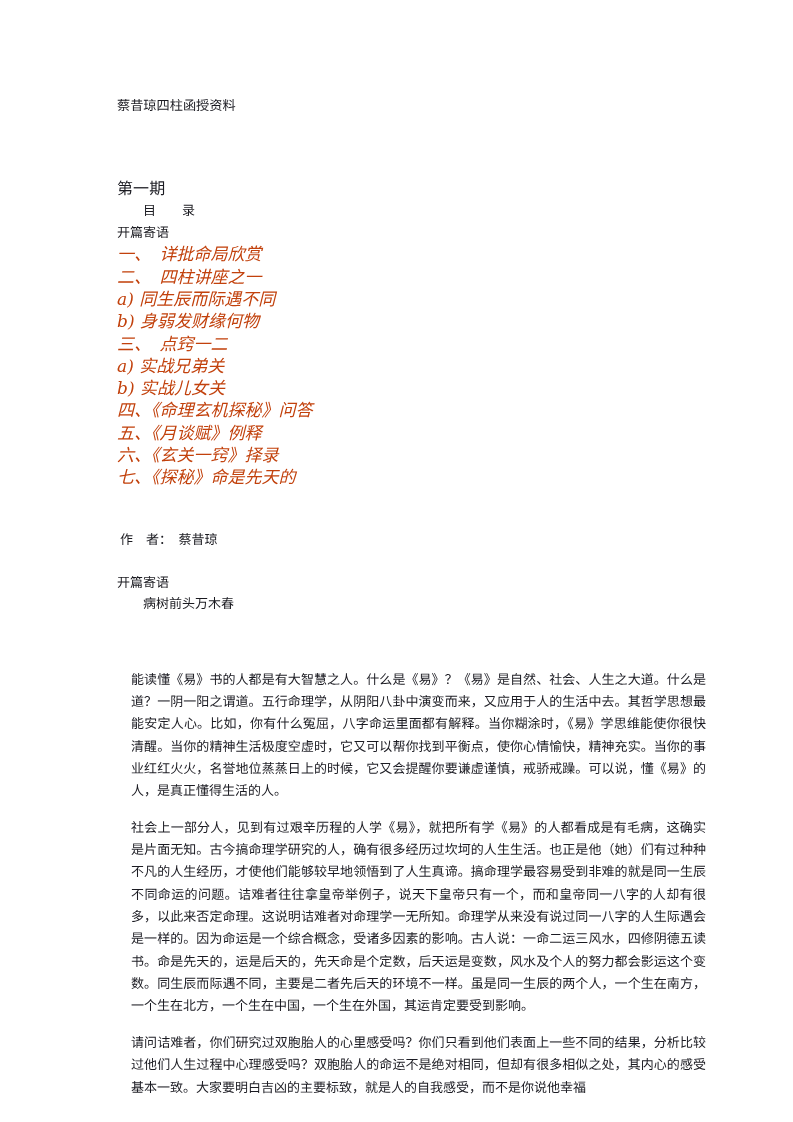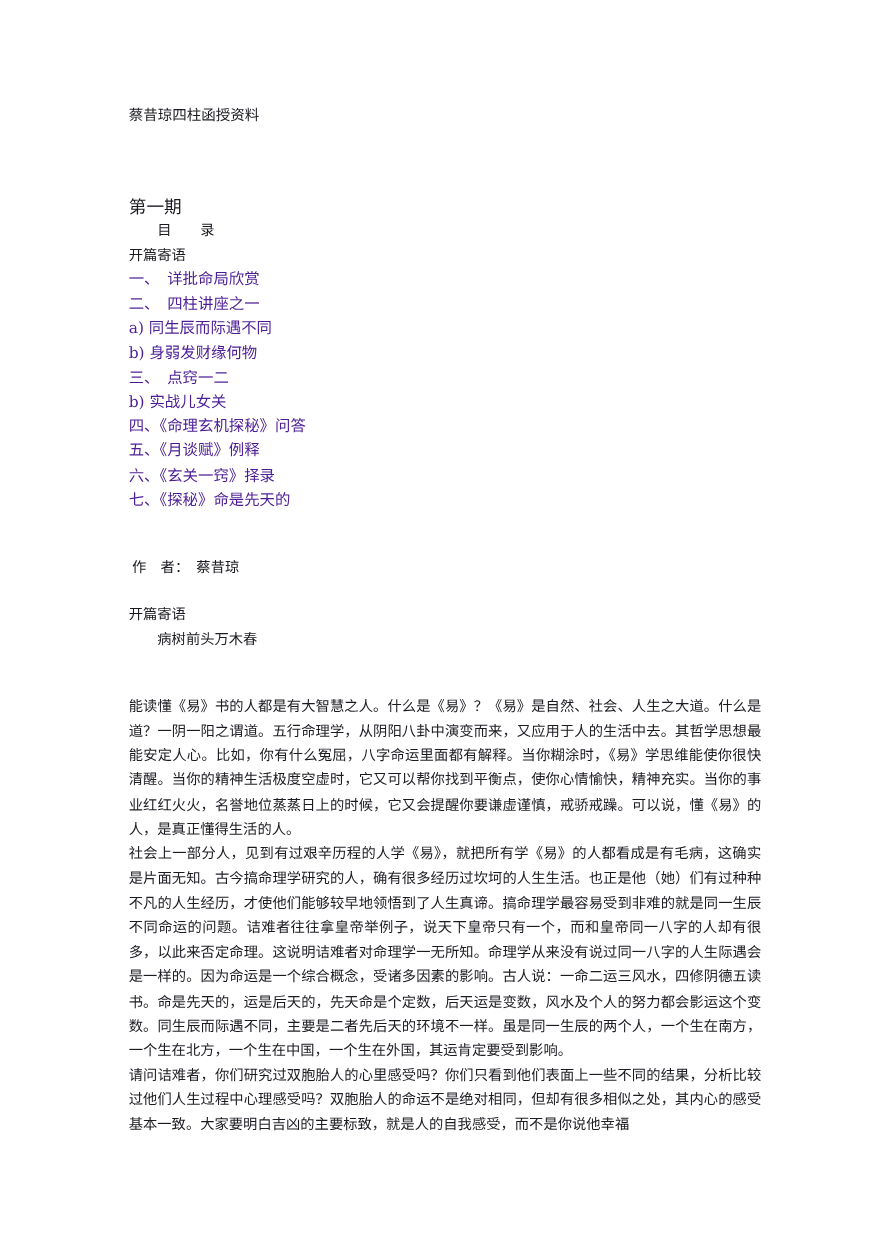--- a/index.html
+++ b/index.html
@@ -57,24 +57,25 @@
     line-height: 21.5px;
     white-space: pre;
   }
 
   .toc-list {
     margin: 0;
     padding: 0;
     list-style: none;
   }
   .toc-list li {
-    font-size: 14px;
+    font-size: 17px;
     line-height: 22.3px;
     white-space: pre;
-    color: #4c1d95;
+    color: #c2410c;
+    font-style: italic;
   }
 
   .author-line {
     font-size: 13.0px;
     line-height: 21px;
     white-space: pre;
   }
 
   .section-head {
     font-size: 13.0px;
@@ -87,21 +88,21 @@
     line-height: 21.5px;
     white-space: pre;
   }
 
   
   .para {
     font-size: 13.0px;
     line-height: 22.35px;
     text-align: justify;
     text-justify: inter-ideograph;
-    margin: 0;
+    margin: 14px;
     color: #1b1b22;
     width: 575px;
     word-break: break-all;
   }
   .para.last-nojustify {
     text-align: justify;
   }
 </style>
 </head>
 <body>
@@ -118,20 +119,21 @@
     <div class="toc-head" style="padding-left:26px;">目　　录</div>
 
     <div class="toc-head">开篇寄语</div>
 
     <ul class="toc-list">
       <li>一、　详批命局欣赏</li>
       <li>二、　四柱讲座之一</li>
       <li>a) 同生辰而际遇不同</li>
       <li>b) 身弱发财缘何物</li>
       <li>三、　点窍一二</li>
+      <li>a) 实战兄弟关</li>
       <li>b) 实战儿女关</li>
       <li>四、《命理玄机探秘》问答</li>
       <li>五、《月谈赋》例释</li>
       <li>六、《玄关一窍》择录</li>
       <li>七、《探秘》命是先天的</li>
     </ul>
 
     <div class="spacer-md"></div>
 
     <div class="author-line" style="padding-left:3px;">作　者：　蔡昔琼</div>

